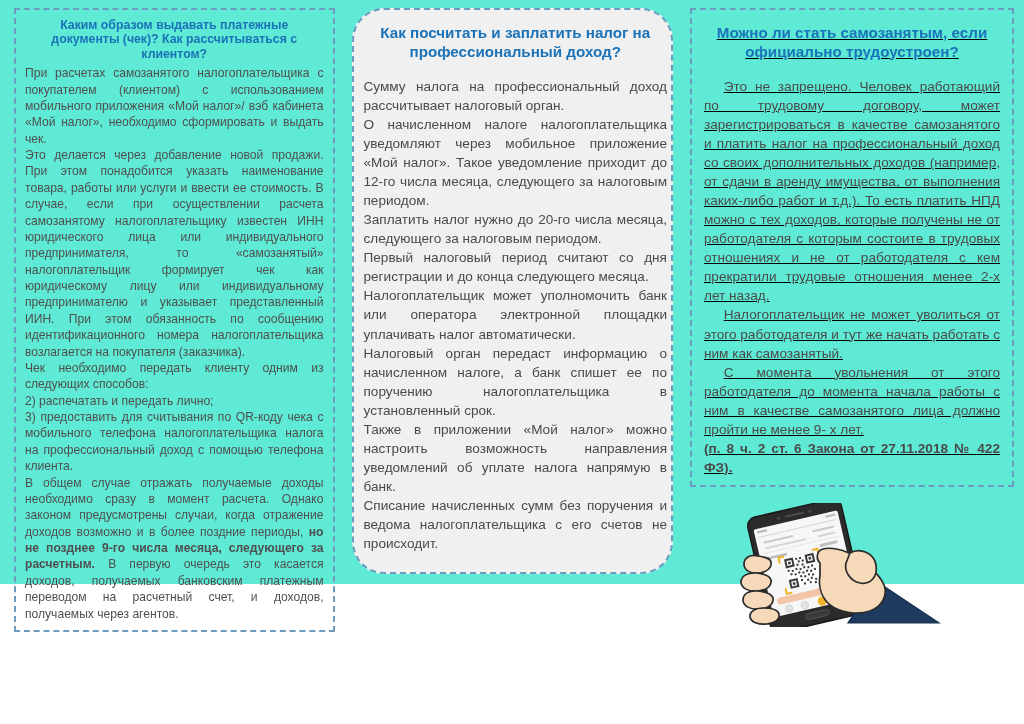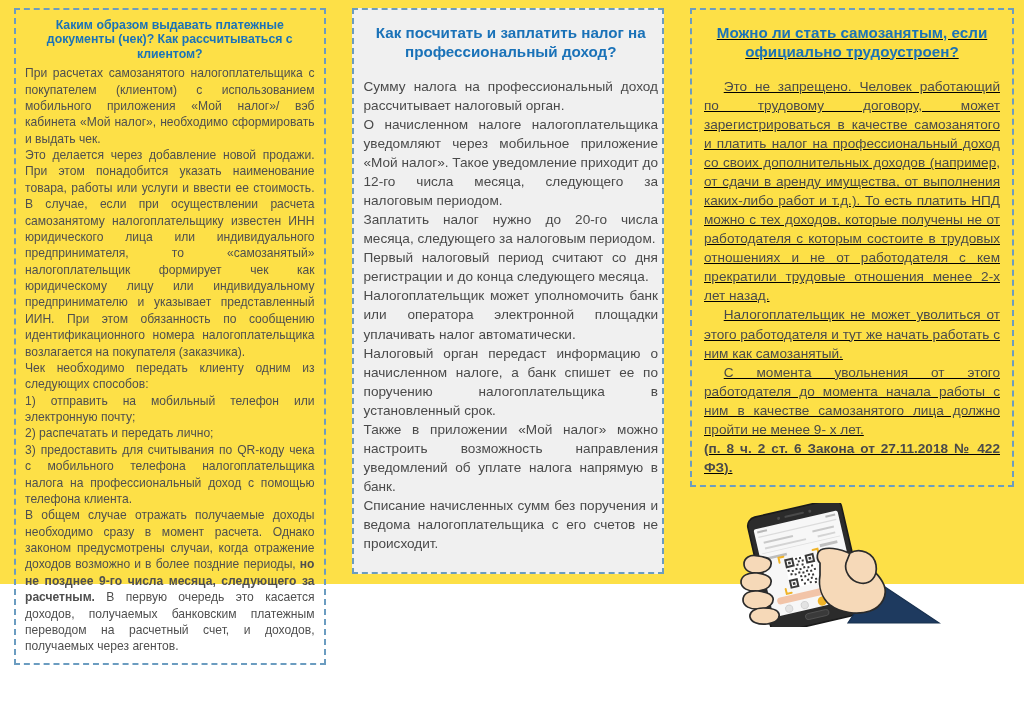--- a/index.html
+++ b/index.html
@@ -15,22 +15,22 @@
     overflow: hidden;
     position: relative;
   }
   .page {
     position: relative;
     width: 1024px;
     height: 584px;
     display: flex;
     box-sizing: border-box;
     padding: 8px 10px 10px 14px;
-    gap: 26px;
-    background: #fde047;
+    gap: 17px;
+    background: #5eead4;
   }
   .column {
     position: relative;
     box-sizing: border-box;
     display: flex;
     flex-direction: column;
   }
   .col-left   { width: 321px; }
   .col-middle { width: 322px; }
   .col-right  { width: 324px; }
@@ -41,20 +41,21 @@
     padding: 7px 9px 8px 9px;
     background: transparent;
   }
   .panel-left {
     height: 684px;
   }
   .panel-middle {
     height: 675px;
     background: #f0f0f0;
     padding: 10px 4px 8px 10px;
+    border-radius: 32px;
   }
   .panel-right {
     height: 575px;
     padding: 11px 12px 8px 12px;
     text-decoration: underline;
   }
 
   .heading {
     color: #1a72b8;
     font-weight: bold;
@@ -126,21 +127,20 @@
 
 <div class="page">
 
   <div class="column col-left">
     <div class="panel panel-left">
       <div class="heading heading-left">Каким образом выдавать платежные документы (чек)? Как рассчитываться с клиентом?</div>
       <div class="body-text body-left">
         <p class="noindent">При расчетах самозанятого налогоплательщика с покупателем (клиентом) с использованием мобильного приложения «Мой налог»/ вэб кабинета «Мой налог», необходимо сформировать и выдать чек.</p>
         <p class="noindent">Это делается через добавление новой продажи. При этом понадобится указать наименование товара, работы или услуги и ввести ее стоимость. В случае, если при осуществлении расчета самозанятому налогоплательщику известен ИНН юридического лица или индивидуального предпринимателя, то «самозанятый» налогоплательщик формирует чек как юридическому лицу или индивидуальному предпринимателю и указывает представленный ИИН. При этом обязанность по сообщению идентификационного номера налогоплательщика возлагается на покупателя (заказчика).</p>
         <p class="noindent">Чек необходимо передать клиенту одним из следующих способов:</p>
-        <p class="noindent">1) отправить на мобильный телефон или электронную почту;</p>
         <p class="noindent">2) распечатать и передать лично;</p>
         <p class="noindent">3) предоставить для считывания по QR-коду чека с мобильного телефона налогоплательщика налога на профессиональный доход с помощью телефона клиента.</p>
         <p class="noindent"><span>В общем случае отражать получаемые доходы необходимо сразу в момент расчета. Однако законом предусмотрены случаи, когда отражение доходов возможно и в более поздние периоды, </span><b>но не позднее 9-го числа месяца, следующего за расчетным.</b><span> В первую очередь это касается доходов, получаемых банковским платежным переводом на расчетный счет, и доходов, получаемых через агентов.</span></p>
       </div>
     </div>
   </div>
 
   <div class="column col-middle">
     <div class="panel panel-middle">
       <div class="heading heading-middle">Как посчитать и заплатить налог на профессиональный доход?</div>

